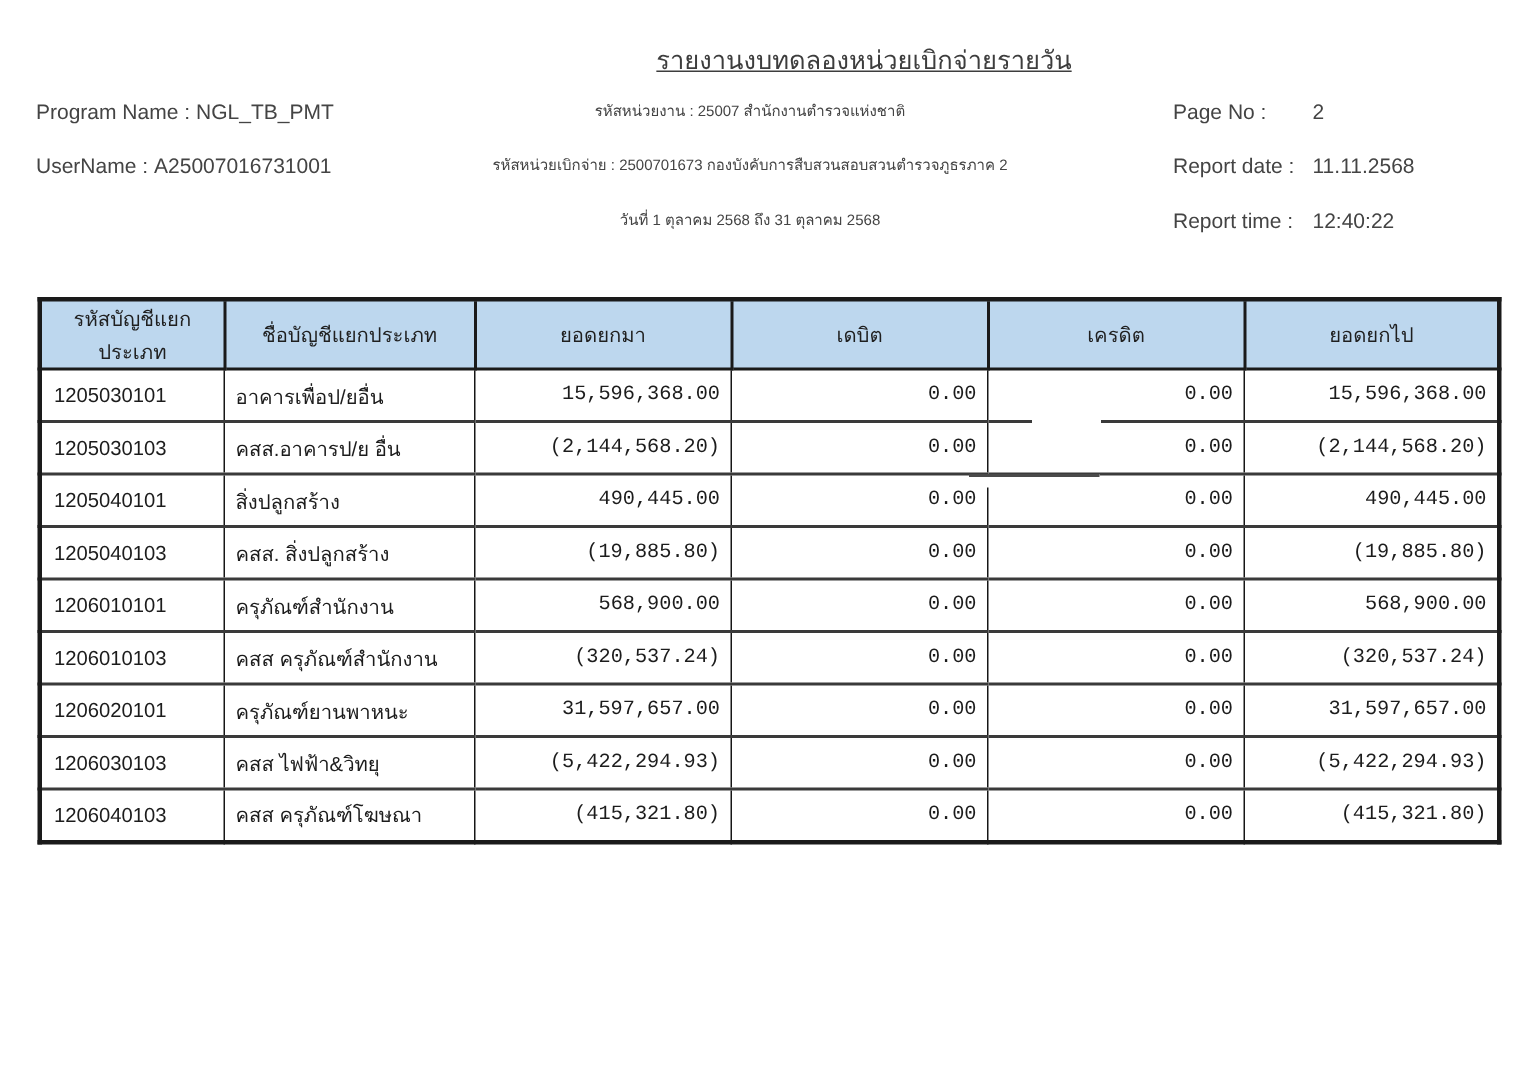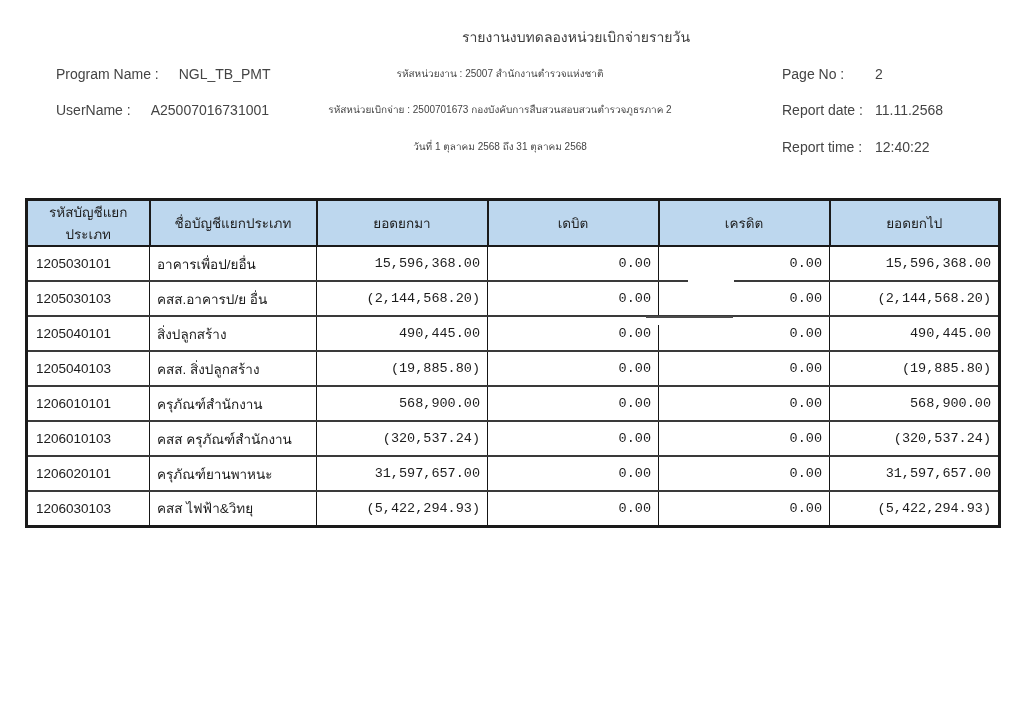--- a/index.html
+++ b/index.html
@@ -17,33 +17,34 @@
     font-family: "Liberation Sans", sans-serif;
     color: var(--text-main);
     position: relative;
     overflow: hidden;
   }
   .abs { position: absolute; white-space: nowrap; }
   .report-title {
     position: absolute;
     left: 420px; top: 26px; width: 312px;
     text-align: center;
-    font-size: 14px;
+    font-size: 17px;
     color: #3d3d3d;
+    text-decoration: underline;
   }
   .meta { font-size: 14px; color: var(--text-meta); }
   .meta-center {
     position: absolute;
     left: 240px; width: 520px;
     text-align: center;
     font-size: 10px;
     color: var(--text-meta);
     white-space: nowrap;
   }
-  .meta-pair { display: flex; gap: 20px; margin-left: 32px; }
+  .meta-pair { display: flex; gap: 4px; }
   .r1 { top: 66px; }
   .r2 { top: 102px; }
   .r3 { top: 139px; }
   table.tb {
     position: absolute;
     left: 25px; top: 198px;
     width: 973px;
     border-collapse: collapse;
     table-layout: fixed;
     border: 3px solid var(--border-dark);
@@ -192,19 +193,27 @@
         <td class="num">31,597,657.00</td>
       </tr>
       <tr>
         <td class="code">1206030103</td>
         <td class="name">คสส ไฟฟ้า&amp;วิทยุ</td>
         <td class="num">(5,422,294.93)</td>
         <td class="num">0.00</td>
         <td class="num">0.00</td>
         <td class="num">(5,422,294.93)</td>
       </tr>
+      <tr>
+        <td class="code">1206040103</td>
+        <td class="name">คสส ครุภัณฑ์โฆษณา</td>
+        <td class="num">(415,321.80)</td>
+        <td class="num">0.00</td>
+        <td class="num">0.00</td>
+        <td class="num">(415,321.80)</td>
+      </tr>
     </tbody>
   </table>
 
   <div class="artifact-gap"></div>
   <div class="artifact-patch"></div>
 
 </div>
 
 </body></html>

